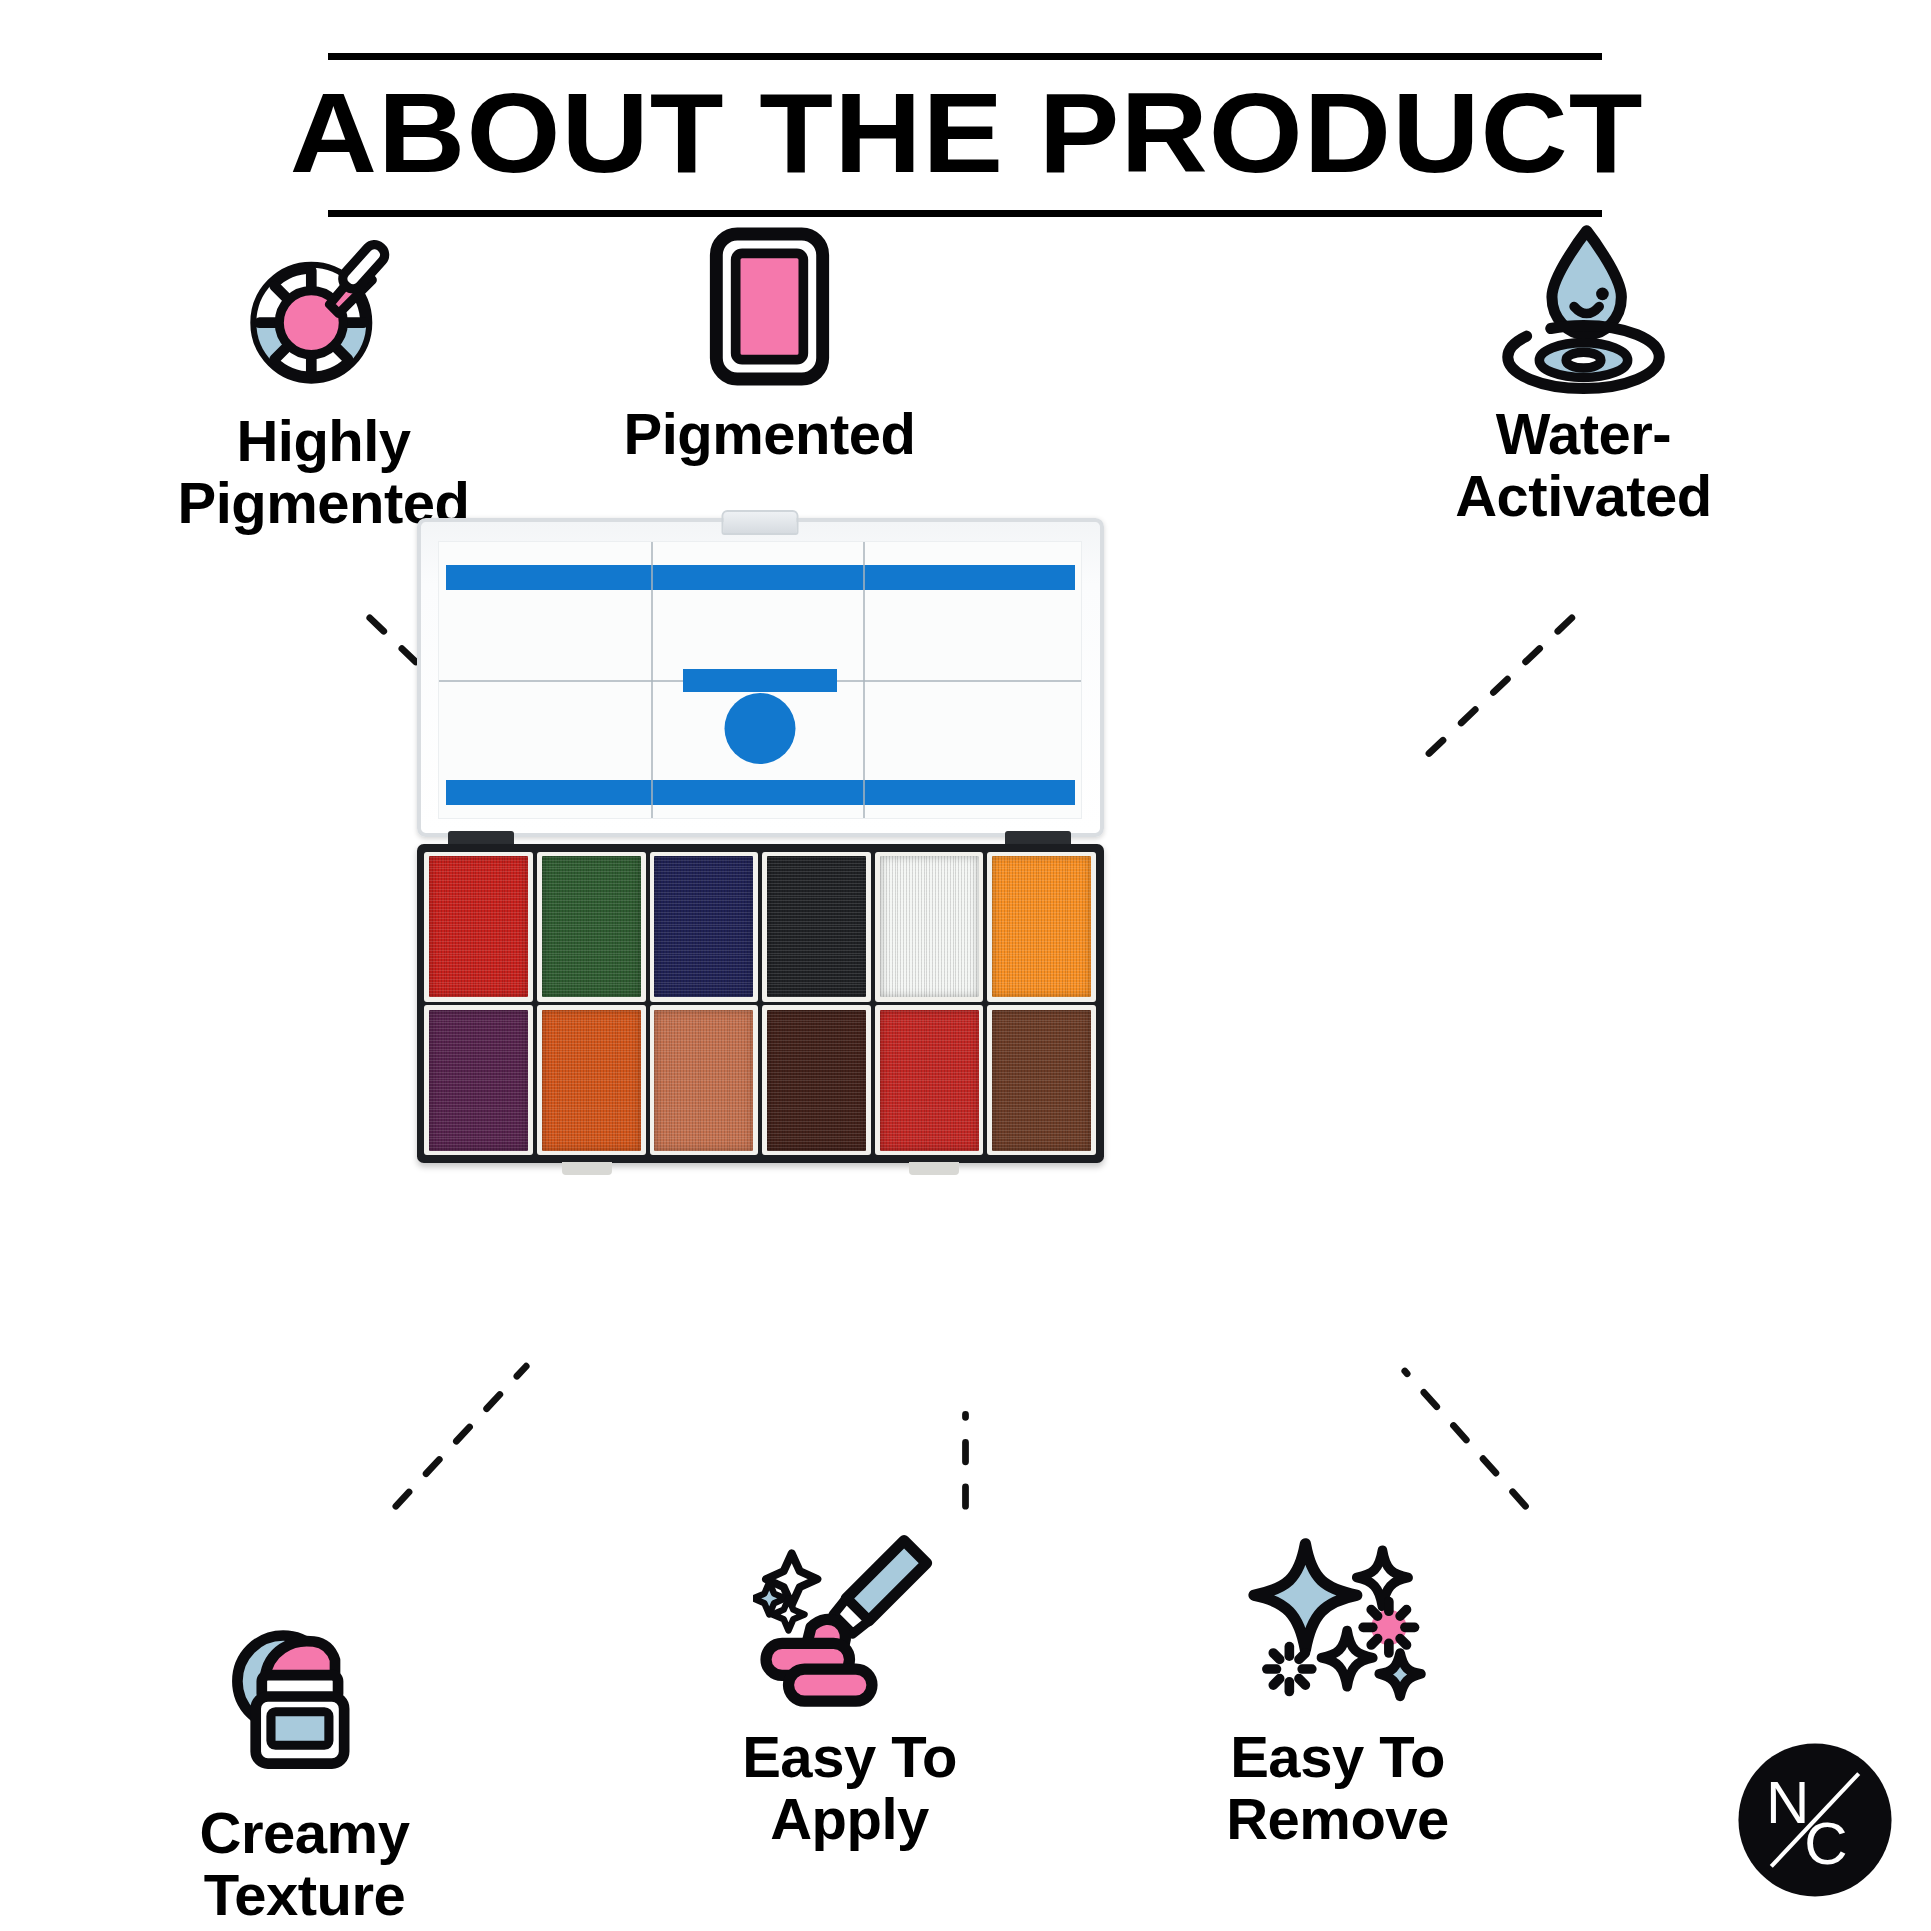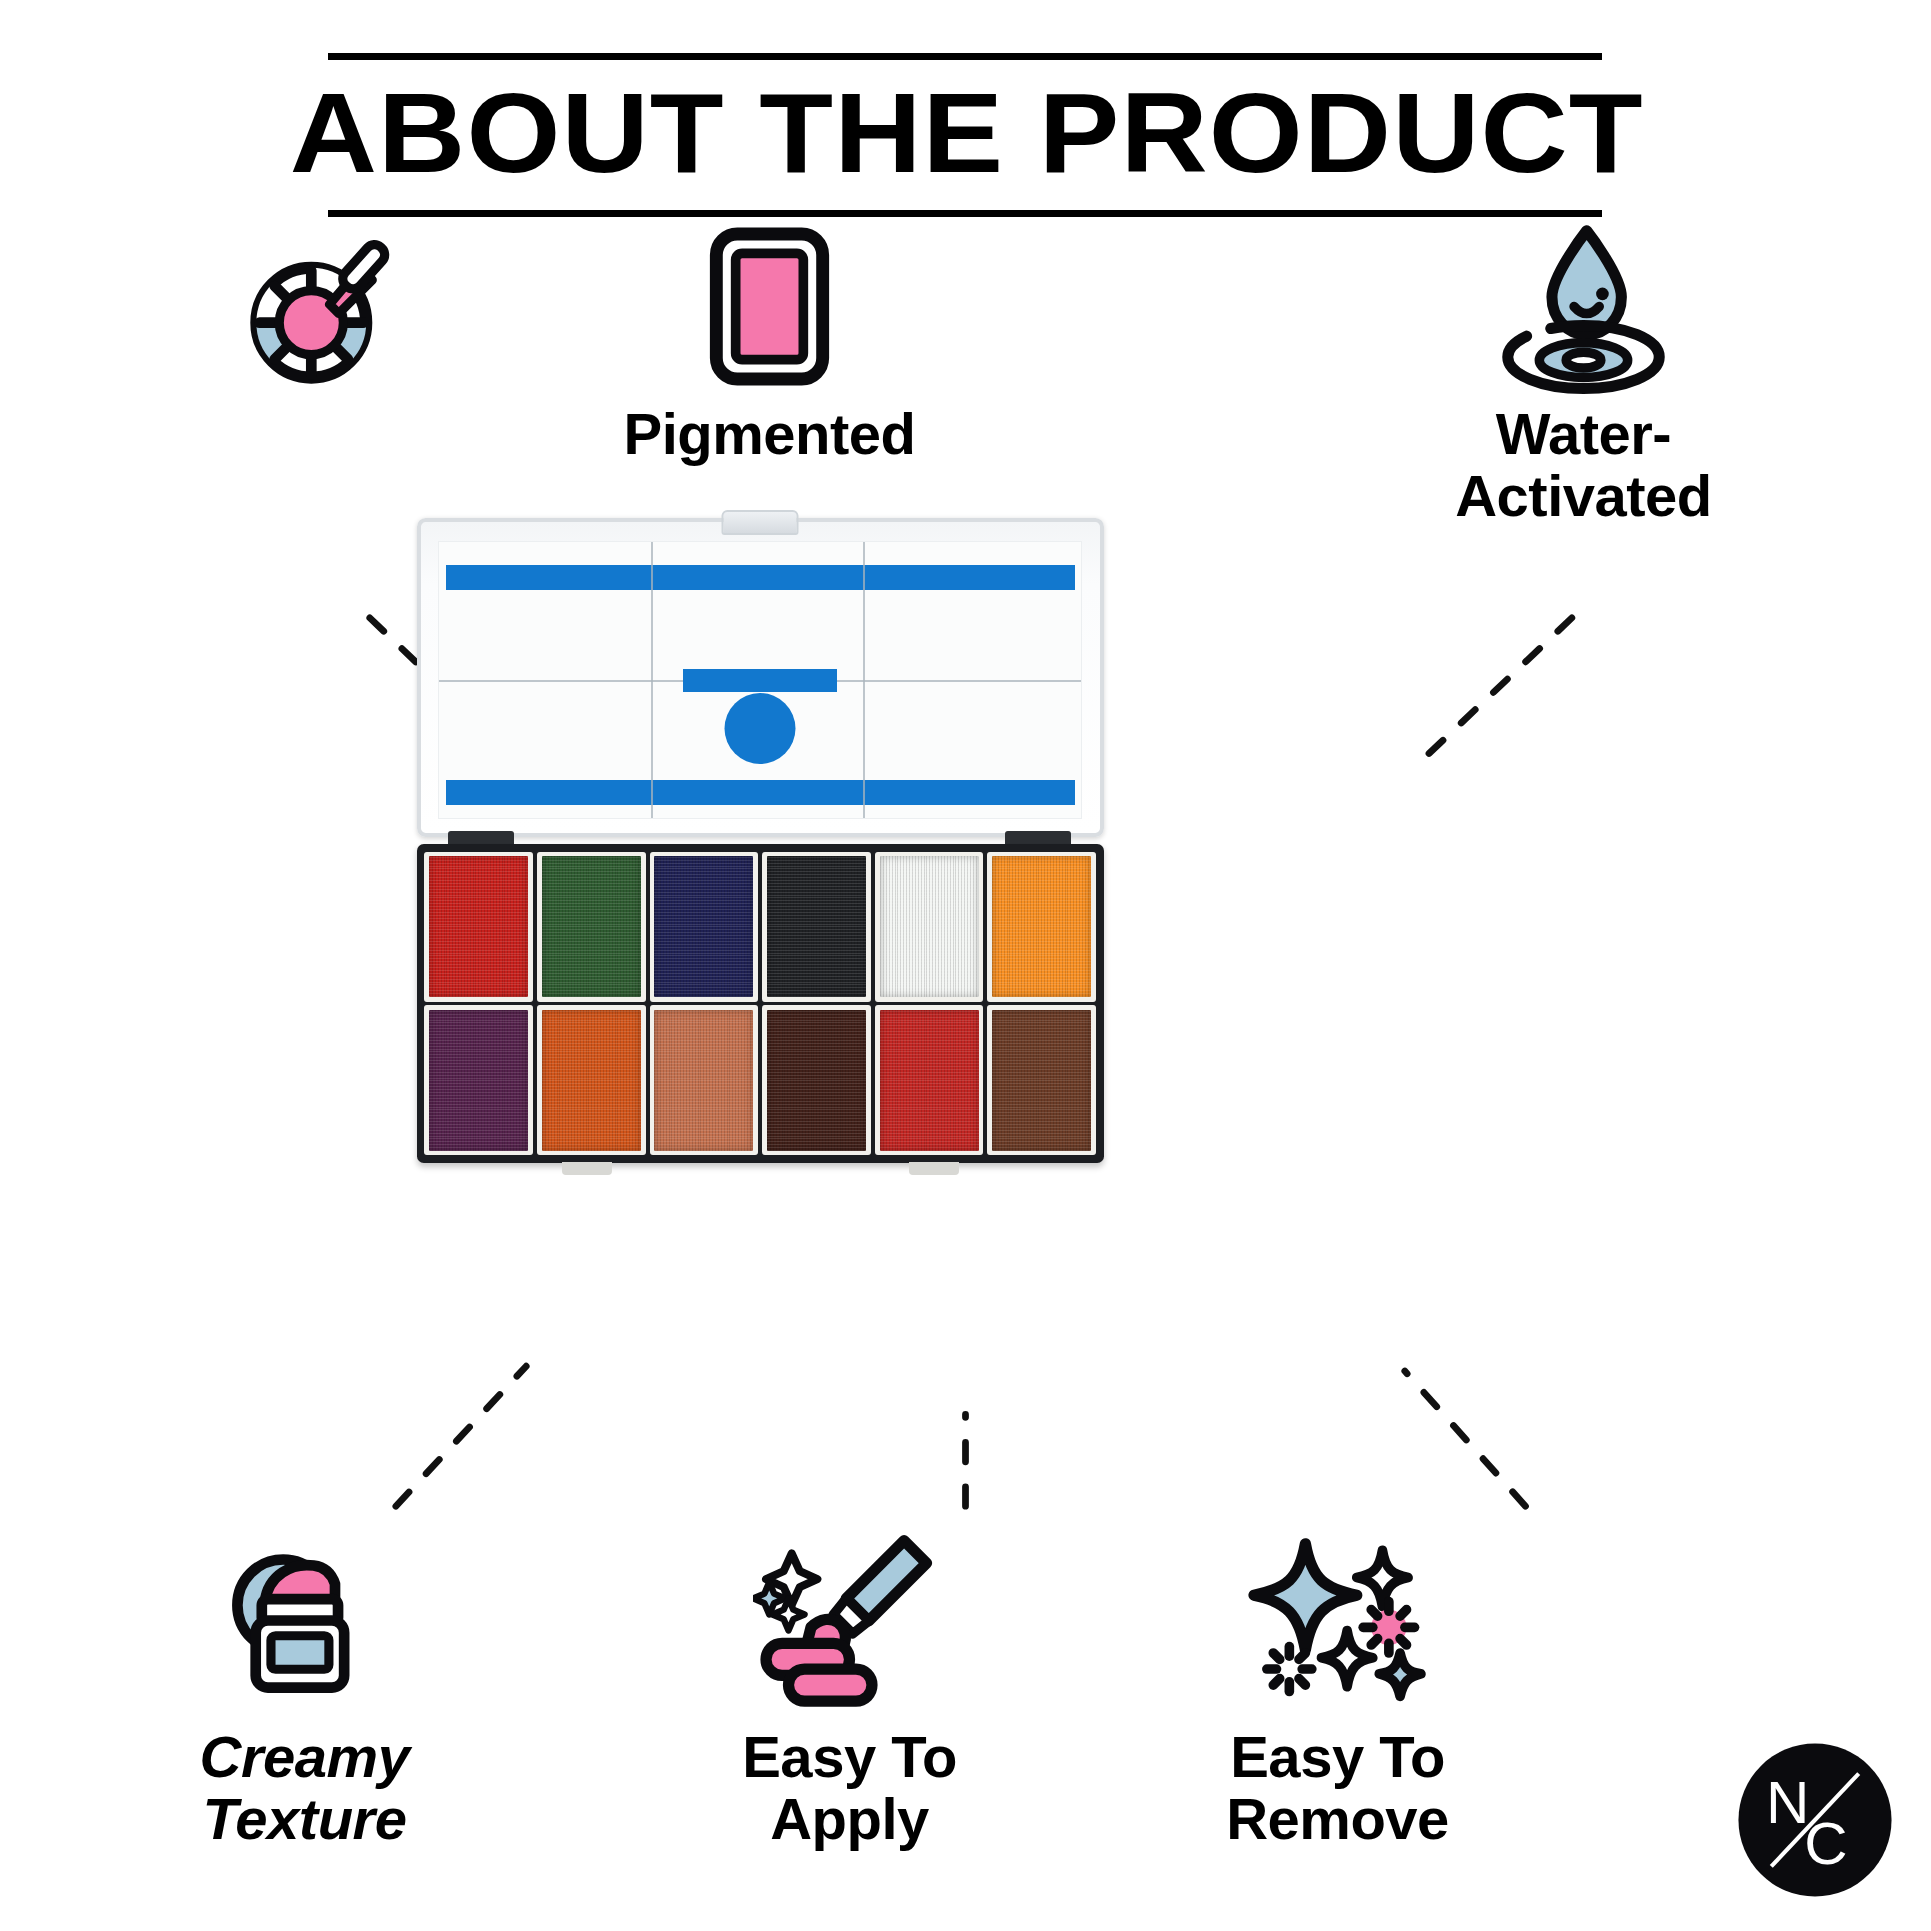--- a/index.html
+++ b/index.html
@@ -62,21 +62,21 @@
     line-height: 1.07;
     letter-spacing: -0.5px;
     white-space: pre-line;
   }
   .feature.bottom .icon-wrap { height: 208px; }
 
   #feat-pigmented { left: 111px;  top: 217px; }
   #feat-refillable{ left: 557px;  top: 210px; }
   #feat-water     { left: 1371px; top: 210px; }
 
-  #feat-creamy    { left: 92px;   top: 1518px; font-style: italic; }
+  #feat-creamy    { left: 92px;   top: 1594px; }
   #feat-apply     { left: 637px;  top: 1518px; }
   #feat-remove    { left: 1125px; top: 1518px; }
 
   
   #product {
     position: absolute;
     left: 407px;
     top: 510px;
     width: 705px;
     height: 666px;
@@ -241,20 +241,22 @@
         <line x1="52" y1="32" x2="52" y2="100"></line>
         <line x1="18" y1="66" x2="86" y2="66"></line>
         <line x1="28" y1="42" x2="76" y2="90"></line>
         <line x1="76" y1="42" x2="28" y2="90"></line>
       </g>
       <circle cx="52" cy="66" r="21" fill="#F578AC" stroke="#0B0B0E" stroke-width="6"></circle>
       <path d="M64 54 L84 30 L92 38 L70 60 Z" fill="#F578AC" stroke="#0B0B0E" stroke-width="6" stroke-linejoin="round"></path>
       <rect x="80" y="12" width="13" height="34" rx="6" transform="rotate(42 86 29)" fill="#fff" stroke="#0B0B0E" stroke-width="6"></rect>
     </svg>
   </div>
+  <div class="flabel">Highly
+Pigmented</div>
 </div>
 
 <div class="feature" id="feat-refillable">
   <div class="icon-wrap">
     <svg width="145" height="179" viewBox="0 0 90 110">
       <rect x="12" y="10" width="66" height="90" rx="13" fill="#fff" stroke="#0B0B0E" stroke-width="8"></rect>
       <rect x="24" y="22" width="42" height="66" rx="4" fill="#F578AC" stroke="#0B0B0E" stroke-width="6"></rect>
     </svg>
   </div>
   <div class="flabel">Pigmented</div>

